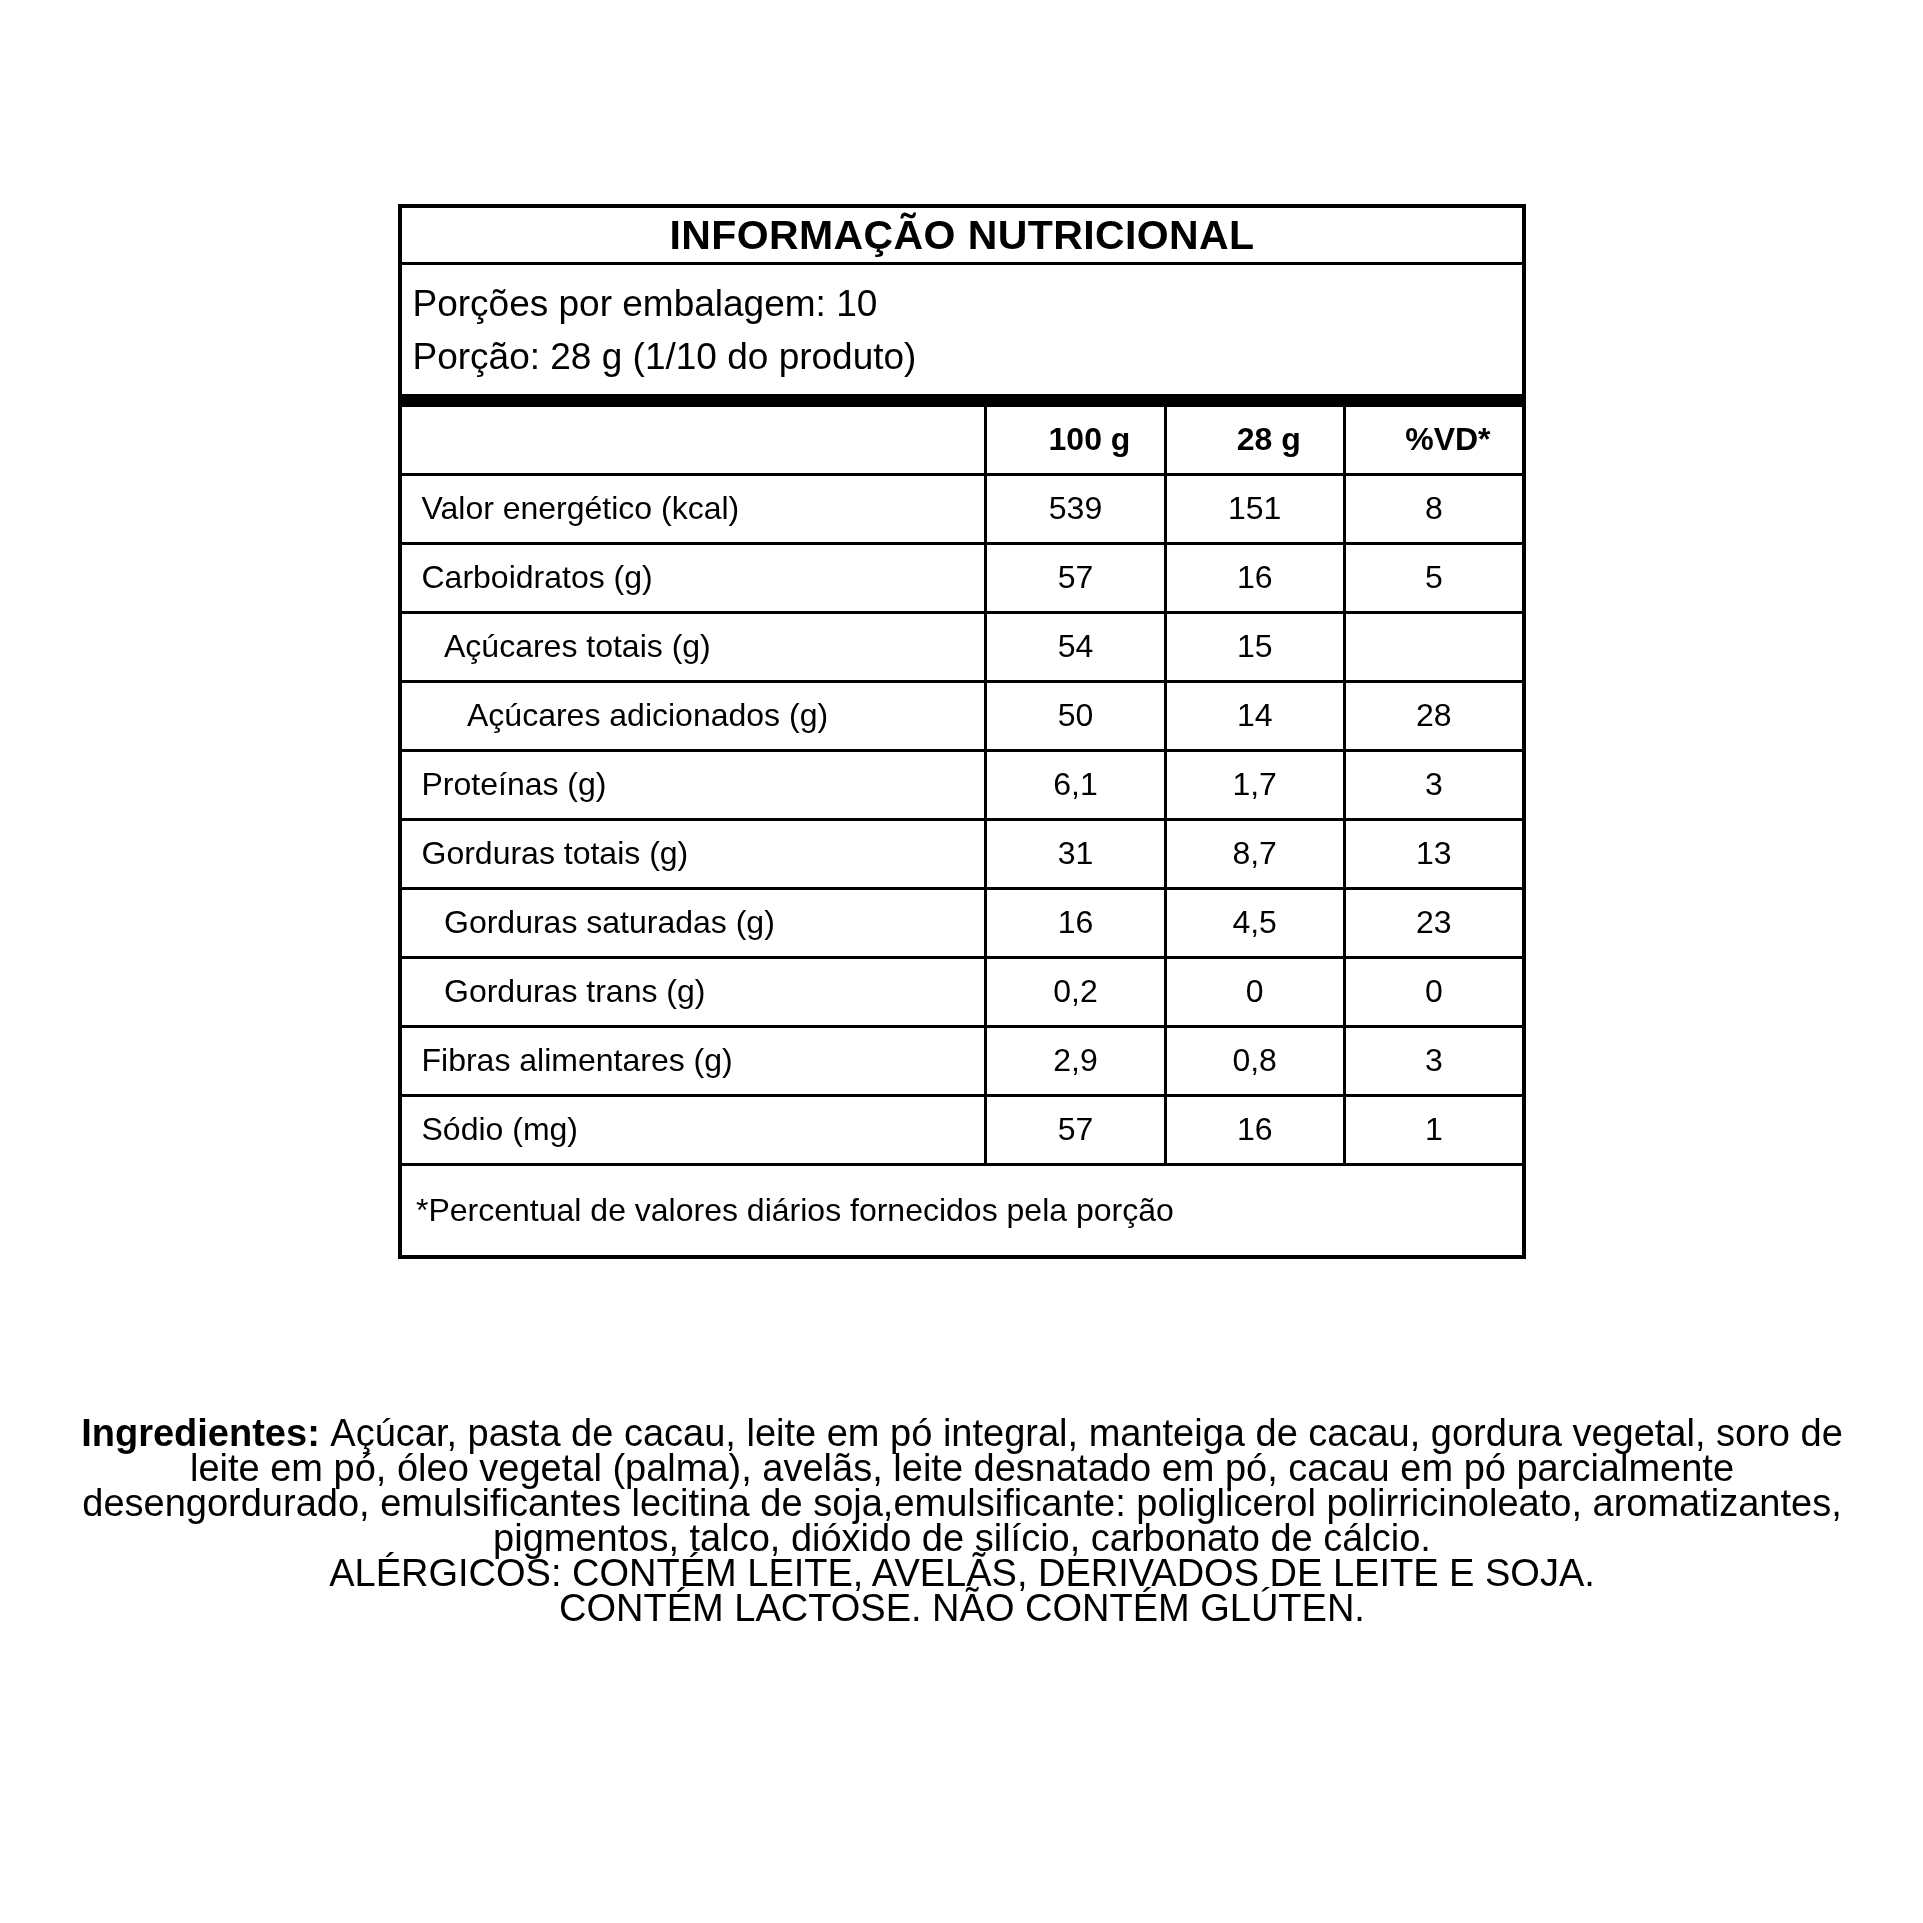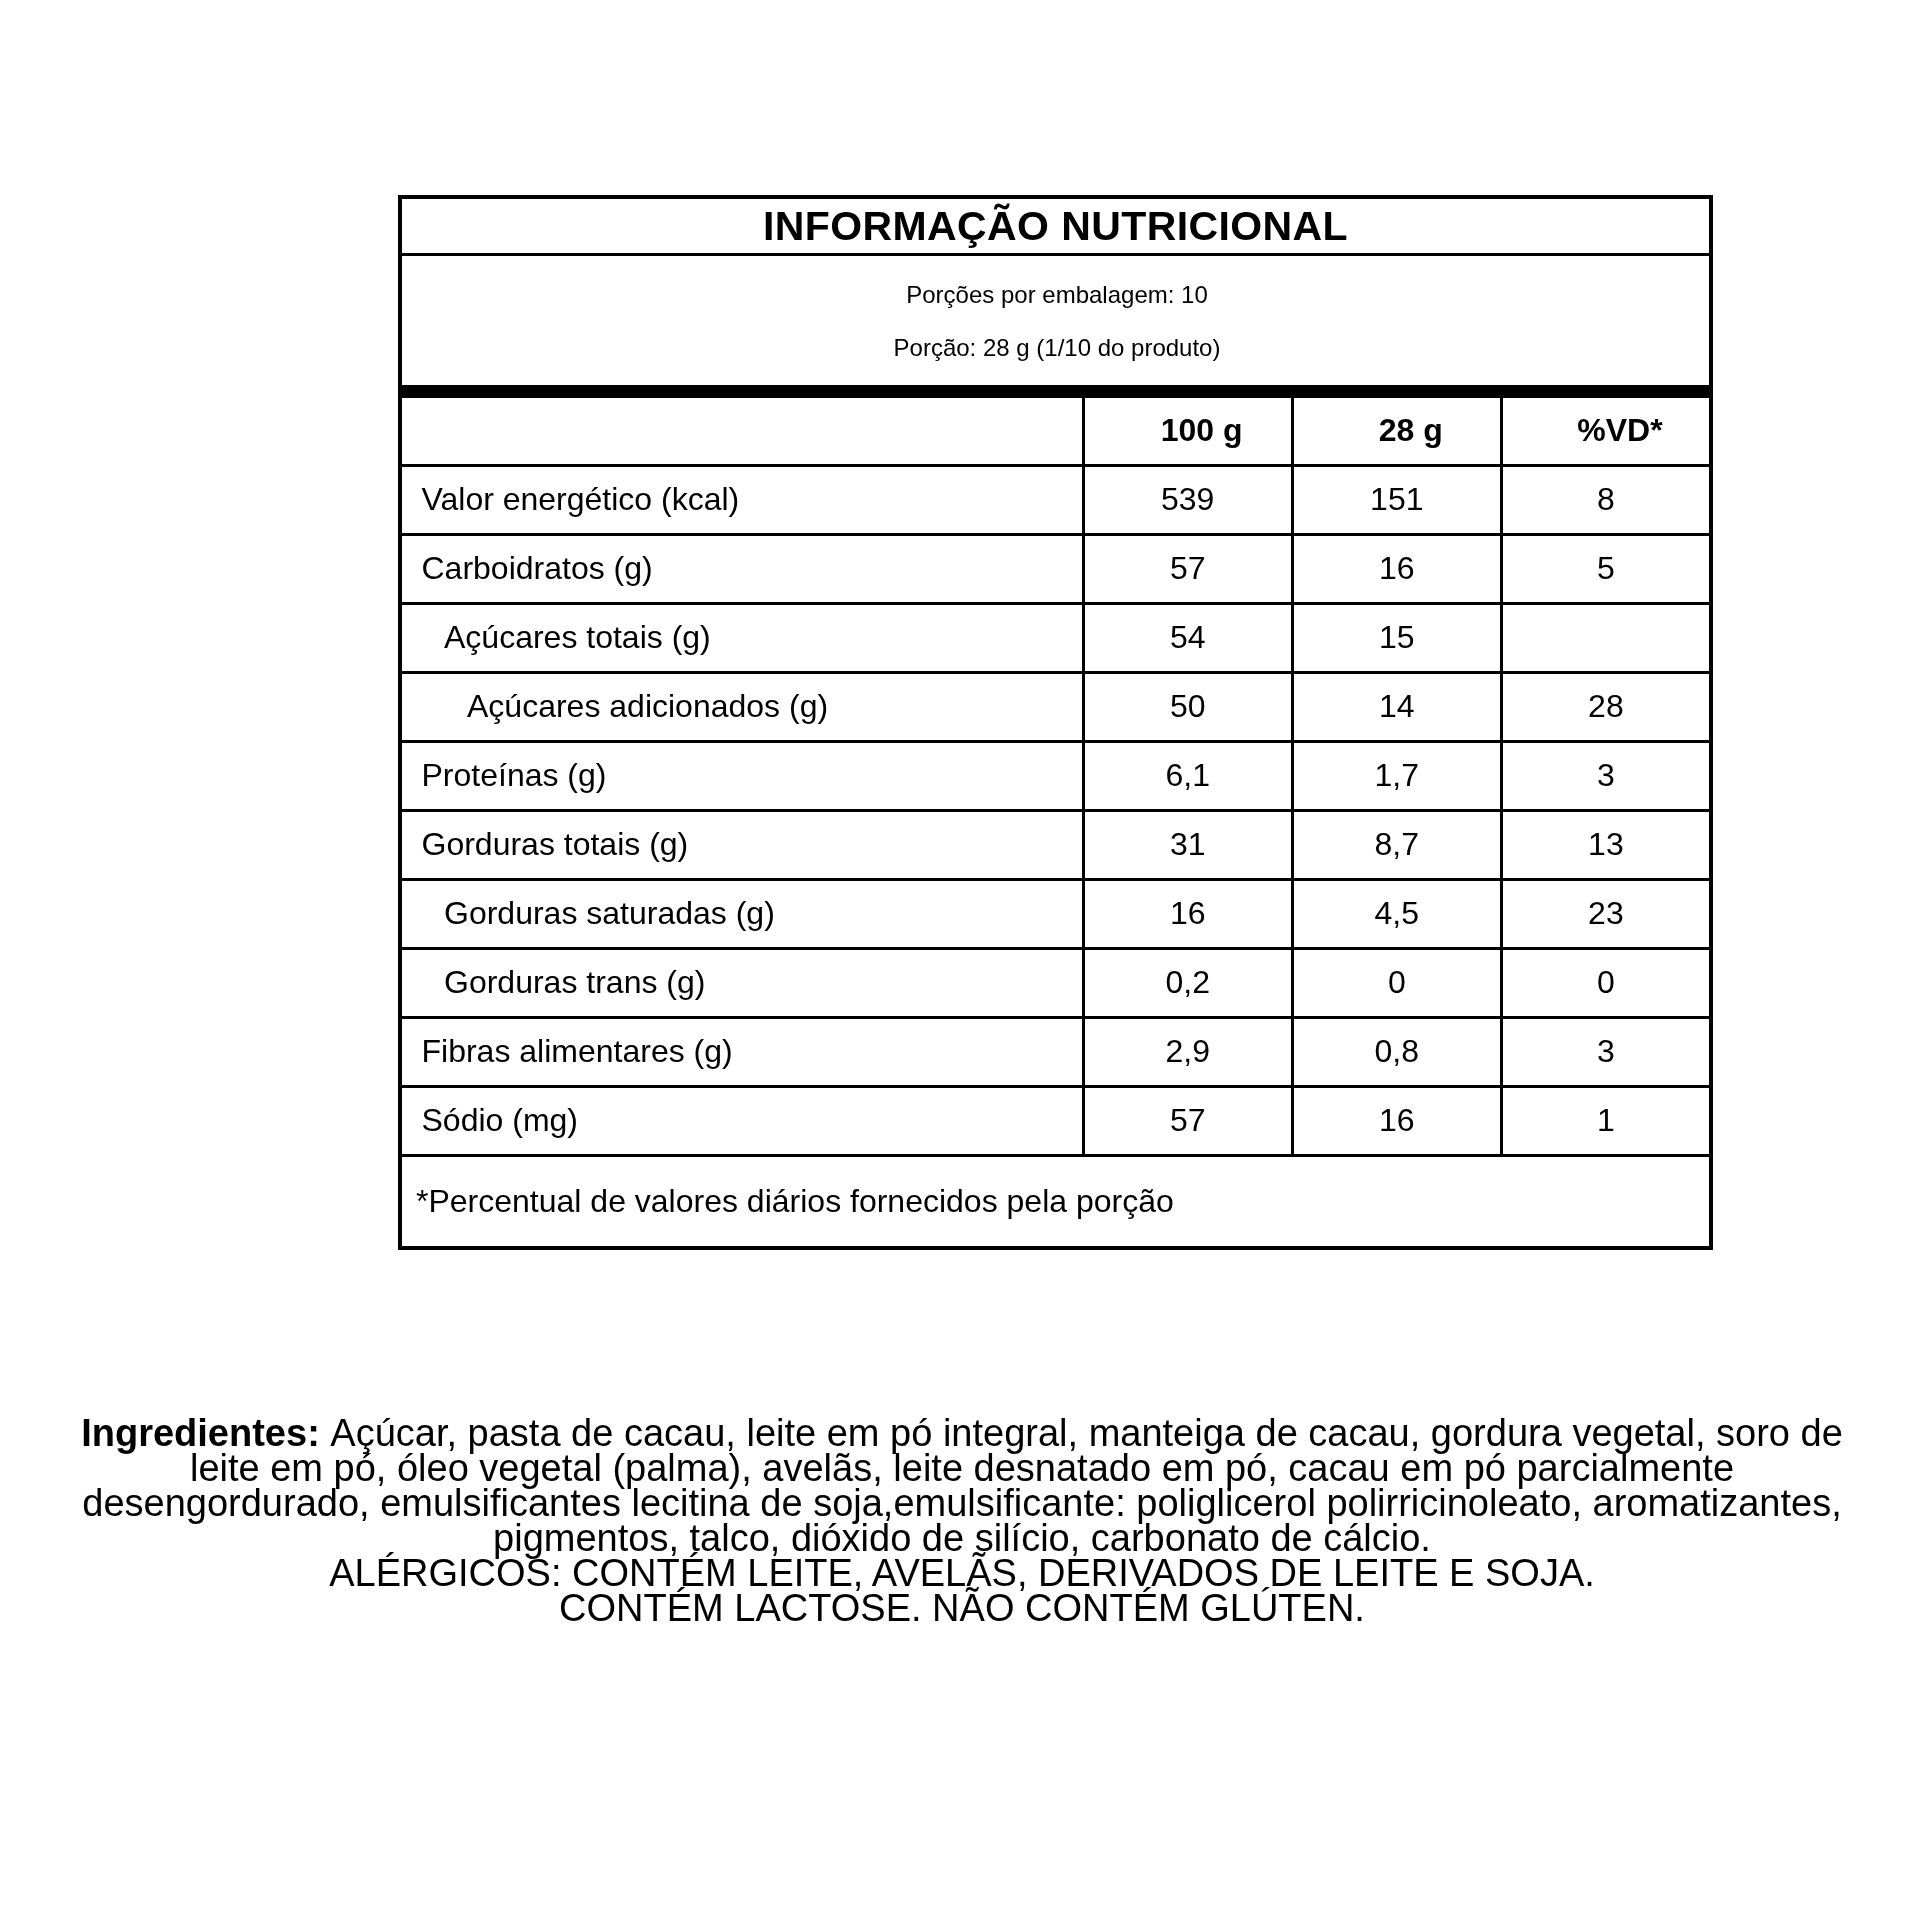--- a/index.html
+++ b/index.html
@@ -12,44 +12,44 @@
     position: relative;
     background: #ffffff;
     font-family: "Liberation Sans", "DejaVu Sans", sans-serif;
     color: #000000;
   }
 
   
   .nutri-table {
     position: absolute;
     left: 398px;
-    top: 195px;
-    width: 1315px;
+    top: 204px;
+    width: 1128px;
     box-sizing: border-box;
     border: 4.5px solid #000;
     background: #fff;
   }
   .title-row {
     height: 54px;
     display: flex;
     align-items: center;
     justify-content: center;
     font-size: 41px;
     font-weight: bold;
     border-bottom: 3.8px solid #000;
     letter-spacing: 0.4px;
   }
   .info-section {
     padding: 12px 7.5px 10.5px 10.5px;
     border-bottom: 13.5px solid #000;
   }
   .info-line {
-    font-size: 24px;
+    font-size: 37px;
     line-height: 53px;
-    text-align: center;
+    text-align: left;
   }
   .grid-row {
     display: grid;
     grid-template-columns: 52% 16% 16% 16%;
     height: 66px;
     border-bottom: 3.8px solid #000;
     box-sizing: content-box;
   }
   .grid-row:last-of-type { border-bottom: 3.8px solid #000; }
   .cell {

